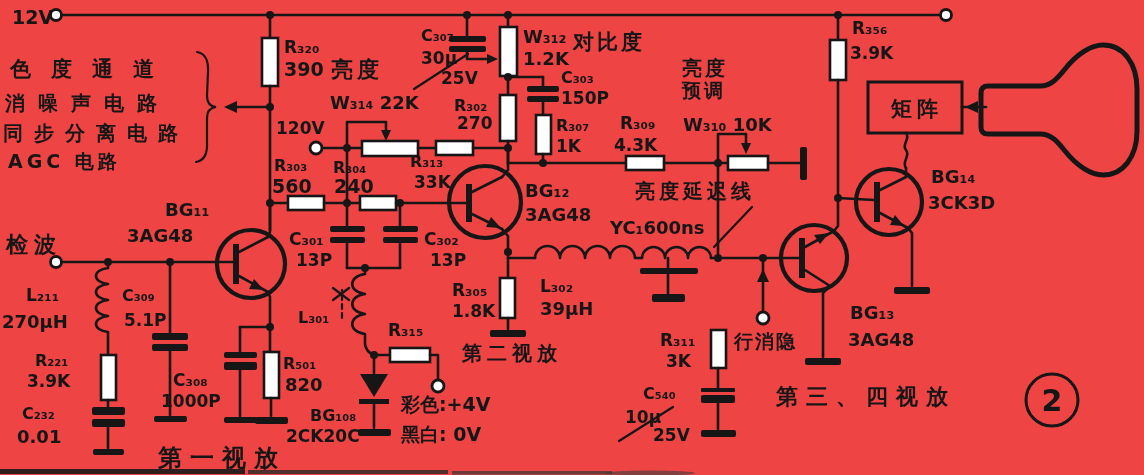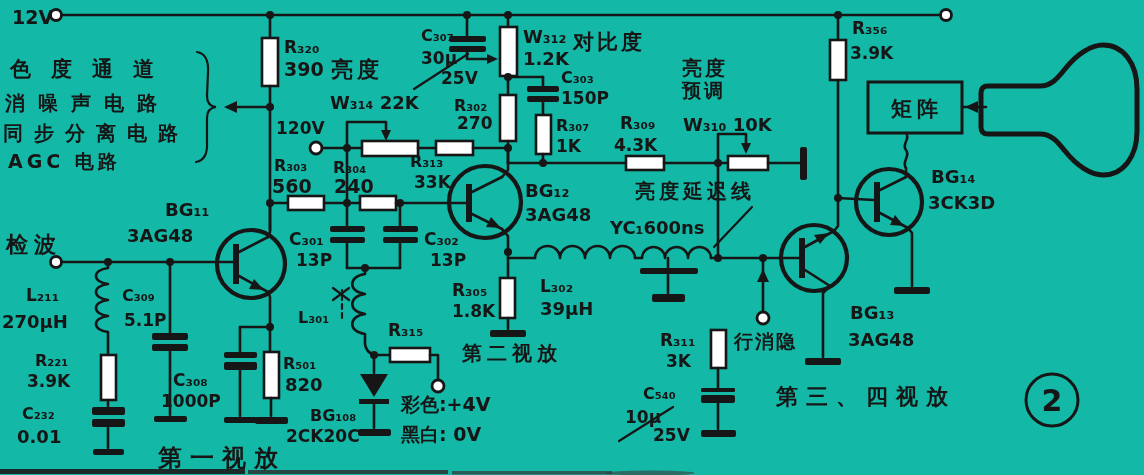--- a/index.html
+++ b/index.html
@@ -1,16 +1,16 @@
 <!DOCTYPE html>
 <html><head>
 <meta charset="utf-8">
 <style>
   html,body{margin:0;padding:0;background:#ffffff;}
-  .page{position:relative;width:1144px;height:475px;background:#14b8a6;overflow:hidden;}
+  .page{position:relative;width:1144px;height:475px;background:#ef4444;overflow:hidden;}
   svg text{font-family:"DejaVu Sans","Liberation Sans",sans-serif;fill:#161616;font-weight:bold;}.f16{font-size:16px}.f17{font-size:17px}.f18{font-size:18px}
   .f19{font-size:19px}.f20{font-size:20px}.f21{font-size:21px}.f22{font-size:22px}
   .f24{font-size:24px}.f30{font-size:30px}
   .w{fill:none;stroke:#161616;stroke-width:2.6;stroke-linecap:round;stroke-linejoin:round}
   .w2{fill:none;stroke:#161616;stroke-width:2.2;stroke-linecap:round}
   .tr{fill:none;stroke:#161616;stroke-width:4.2}
   .crt{fill:none;stroke:#161616;stroke-width:5;stroke-linejoin:round}
   .box{fill:none;stroke:#161616;stroke-width:3}
   .body{fill:#ffffff;stroke:#161616;stroke-width:2.6}
   .b{fill:#161616;stroke:none}

